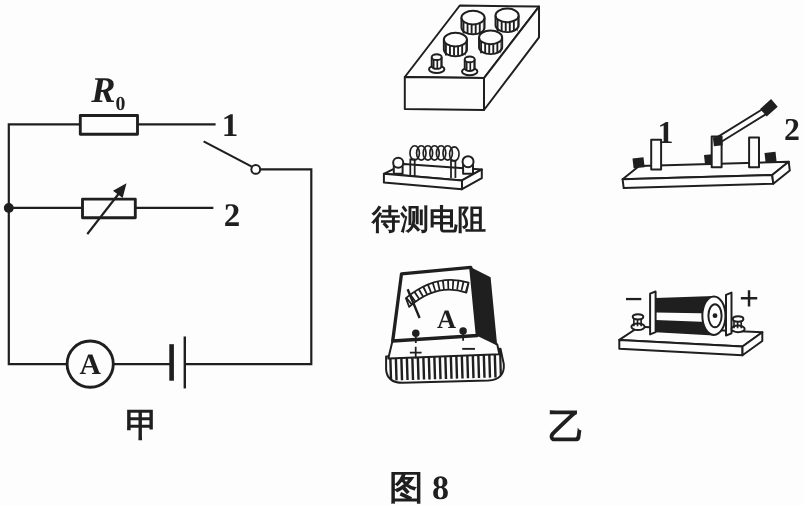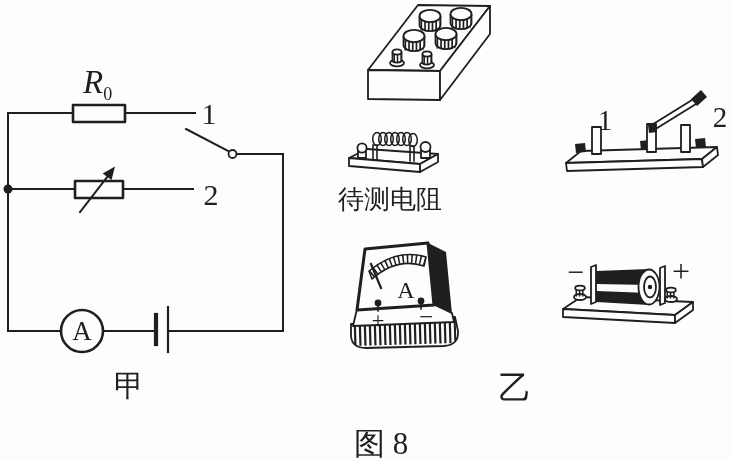--- a/index.html
+++ b/index.html
@@ -1,16 +1,16 @@
 <!DOCTYPE html>
 <html><head>
 <meta charset="utf-8">
 <style>
   html,body{margin:0;padding:0;background:#fdfdfd;}
-  .stage{position:relative;width:731px;height:459px;background:#fdfdfd;overflow:hidden;}
+  .stage{position:relative;width:731px;height:459px;background:#fdfdfd;overflow:hidden;font-weight:bold;}
   svg{display:block;}
   .wire{stroke:#1f1f1f;stroke-width:2;fill:none;stroke-linecap:square;}
   .face{fill:#fdfdfd;stroke:#1f1f1f;stroke-width:1.8;stroke-linejoin:round;}
   .thick{stroke-width:2.6;}
   .ink{fill:#1f1f1f;stroke:none;}
   .knurl{stroke:#1f1f1f;fill:none;}
   .coil{fill:none;stroke:#1f1f1f;stroke-width:1.5;}
   text{fill:#1f1f1f;font-family:"Liberation Serif","DejaVu Serif",serif;}
   .tmid{text-anchor:middle;}
   .ital{font-style:italic;}

